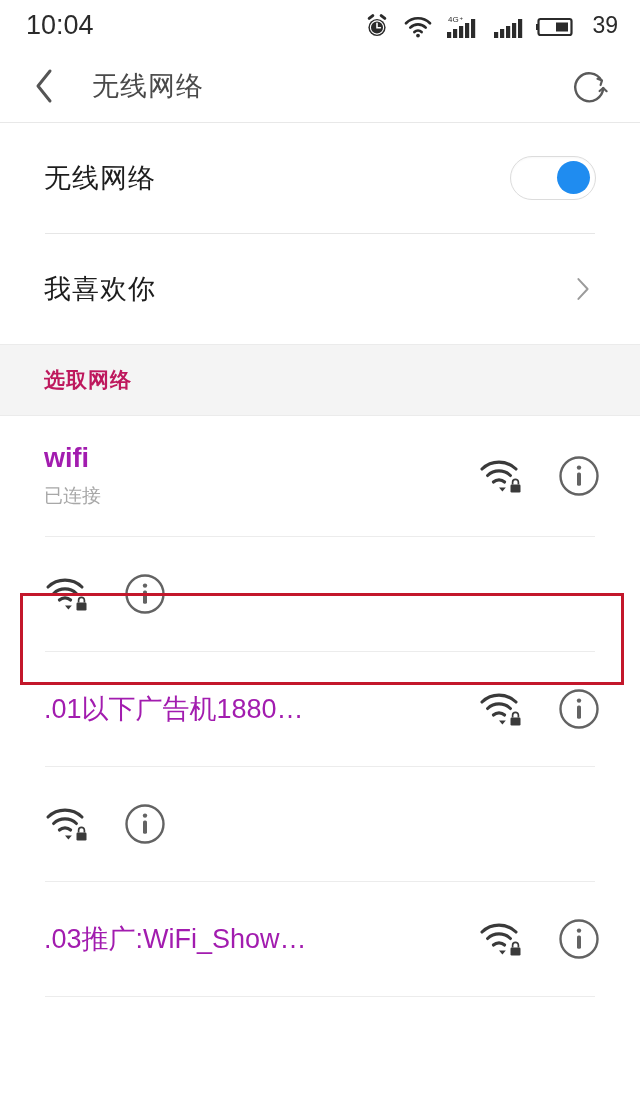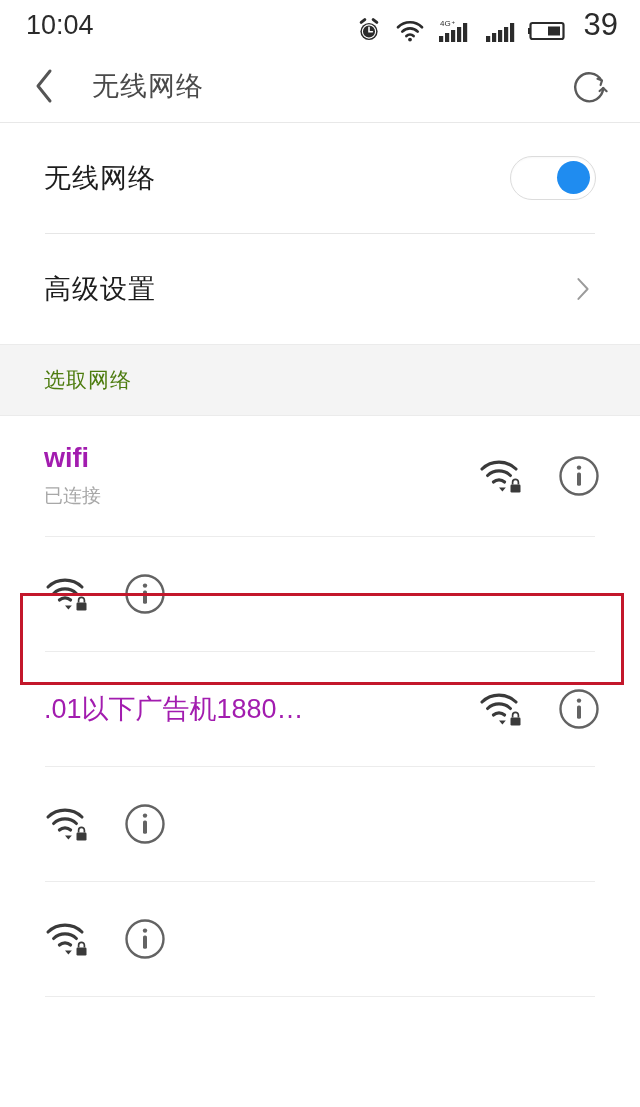--- a/index.html
+++ b/index.html
@@ -32,21 +32,21 @@
     letter-spacing: 0px;
     font-weight: 400;
   }
   .status-icons {
     display: flex;
     align-items: flex-end;
     gap: 13px;
   }
   .status-icons .ic { display: block; }
   .battery-num {
-    font-size: 31px;
+    font-size: 23px;
     color: #2b2b2b;
     margin-left: 3px;
   }
 
   
   .header {
     height: 72px;
     display: flex;
     align-items: center;
     padding: 0 28px 0 32px;
@@ -141,22 +141,23 @@
     height: 72px;
     background: #f4f4f4;
     display: flex;
     align-items: center;
     padding: 0 44px;
     border-top: 1px solid #ebebeb;
     border-bottom: 1px solid #ebebeb;
   }
   .section-head-text {
     font-size: 21px;
-    color: #4d7c0f;
+    color: #be185d;
     letter-spacing: 1px;
+    font-weight: bold;
   }
 
   
   .net-list { background: #ffffff; }
   .net-row {
     position: relative;
     display: flex;
     align-items: center;
     padding: 0 40px 0 44px;
     height: 114px;
@@ -281,21 +282,21 @@
 
   <div class="row row-toggle">
     <div class="row-label">无线网络</div>
     <div class="switch">
       <div class="knob"></div>
     </div>
   </div>
   <div class="inset-div"></div>
 
   <div class="row row-adv">
-    <div class="row-label">高级设置</div>
+    <div class="row-label">我喜欢你</div>
     <svg class="chev-right" width="26" height="34" viewBox="0 0 26 34">
       <path d="M7 4 L19 17 L7 30" stroke="#9b9b9b" stroke-width="2.6" fill="none" stroke-linecap="round" stroke-linejoin="round"></path>
     </svg>
   </div>
 
   <div class="section-head">
     <div class="section-head-text">选取网络</div>
   </div>
 
   <div class="net-list">
@@ -377,20 +378,23 @@
         <svg class="info-ic" viewBox="0 0 42 42">
           <circle cx="21" cy="21" r="18.5" fill="none" stroke="#636363" stroke-width="2.4"></circle>
           <circle cx="21" cy="12.6" r="2.2" fill="#636363"></circle>
           <rect x="19" y="17.6" width="4" height="13.2" rx="1.6" fill="#636363"></rect>
         </svg>
       </div>
     </div>
     <div class="net-div"></div>
 
     <div class="net-row">
+      <div class="net-text">
+        <div class="net-name reg">.03推广:WiFi_Show…</div>
+      </div>
       <div class="net-icons">
         <svg class="wifi-ic" viewBox="0 0 46 38">
           <path d="M4 12 A24.5 24.5 0 0 1 38 12" stroke="#3a3a3a" stroke-width="3.1" fill="none" stroke-linecap="round"></path>
           <path d="M9.6 18.5 A16.3 16.3 0 0 1 32.4 18.5" stroke="#3a3a3a" stroke-width="3.1" fill="none" stroke-linecap="round"></path>
           <path d="M15.4 25 A8.3 8.3 0 0 1 26.6 25" stroke="#3a3a3a" stroke-width="3.1" fill="none" stroke-linecap="round"></path>
           <path d="M21 30.6 L24.4 34.4 L27.8 30.6 Z" fill="#3a3a3a"></path>
           <rect x="32.5" y="27.5" width="10" height="8" rx="1.2" fill="#3a3a3a"></rect>
           <path d="M34.6 27.5 V25.2 A2.9 2.9 0 0 1 40.4 25.2 V27.5" stroke="#3a3a3a" stroke-width="1.7" fill="none"></path>
         </svg>
         <svg class="info-ic" viewBox="0 0 42 42">

